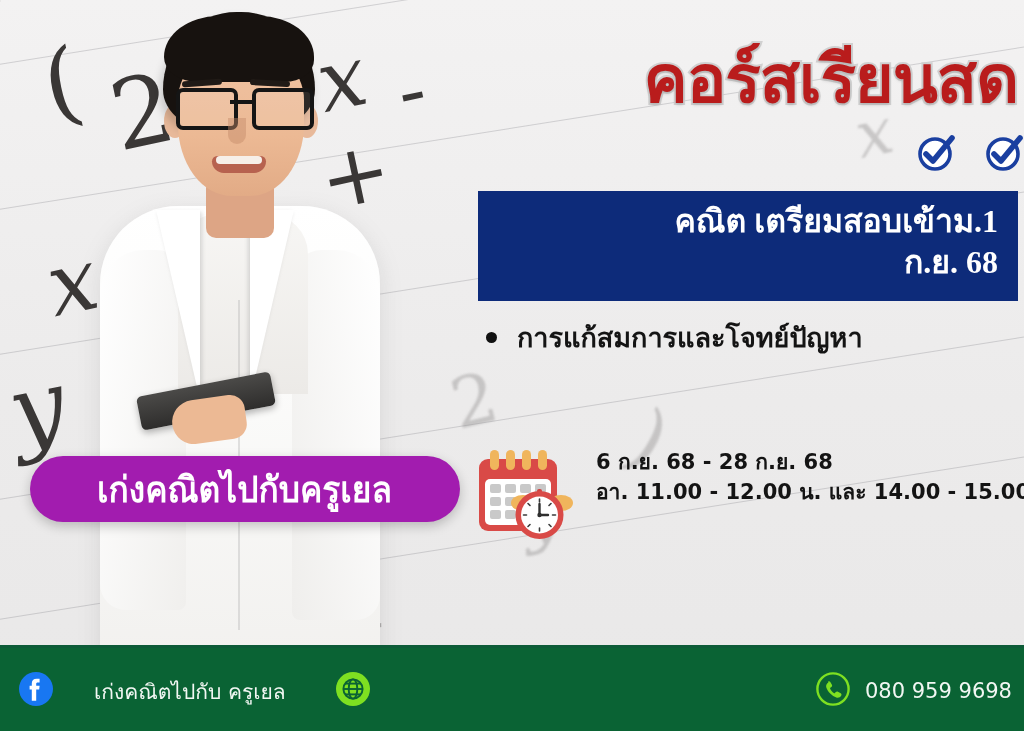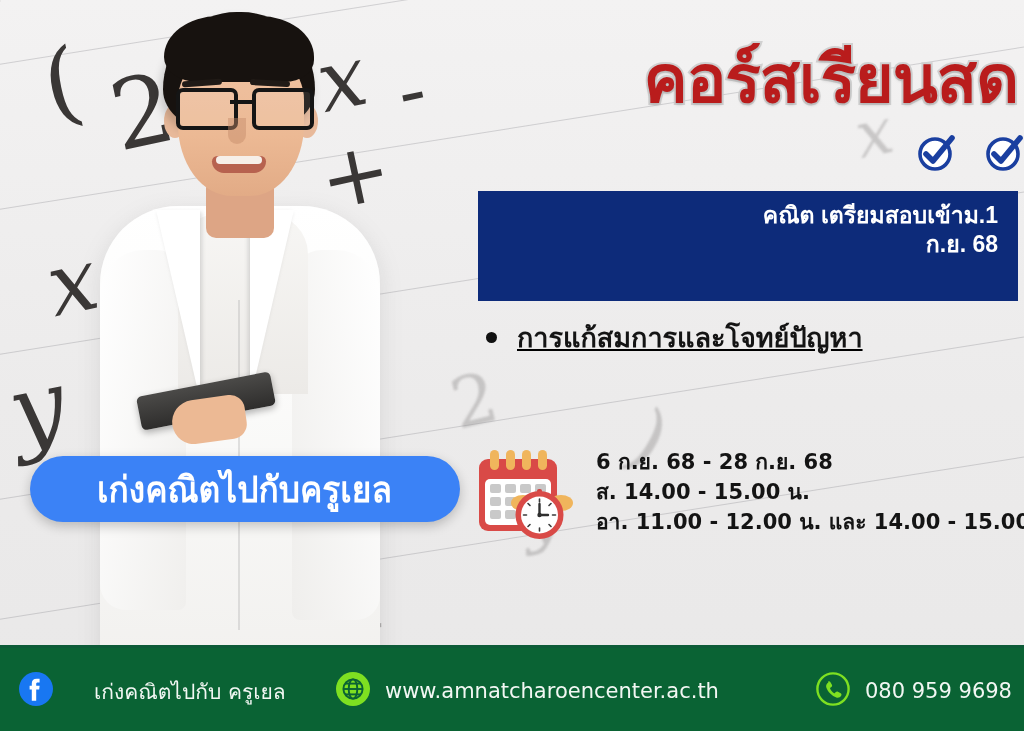--- a/index.html
+++ b/index.html
@@ -149,39 +149,39 @@
   .chk{position:relative;width:34px;height:34px;flex:0 0 34px;}
   .chk svg{position:absolute;left:-2px;top:-4px;}
 
   
   .banner{
     position:absolute;left:478px;top:191px;width:540px;height:110px;
     background:#0d2b7a;color:#fff;text-align:right;
     padding:10px 20px 0 0;box-sizing:border-box;
   }
   .banner .ln{
-    font-family:Liberation Sans, sans-serif;
-    font-weight:700;font-size:23px;line-height:1.28;white-space:nowrap;
+    font-family:Liberation Serif, serif;
+    font-weight:700;font-size:32px;line-height:1.28;white-space:nowrap;
   }
 
   
   .bullet-row{
     position:absolute;left:486px;top:316px;width:534px;
-    display:flex;align-items:center;gap:20px;text-decoration:underline;
+    display:flex;align-items:center;gap:20px;
   }
   .bullet-dot{width:11px;height:11px;border-radius:50%;background:#111;flex:0 0 11px;}
   .bullet-txt{
     font-family:"DejaVu Sans","Liberation Sans",sans-serif;
     font-weight:700;font-size:27px;color:#141414;white-space:nowrap;
   }
 
   
   .pill{
     position:absolute;left:30px;top:456px;width:430px;height:66px;
-    background:#3b82f6;border-radius:34px;
+    background:#a21caf;border-radius:34px;
     display:flex;align-items:center;justify-content:center;
     box-shadow:0 4px 12px rgba(0,0,0,.22);
   }
   .pill span{
     font-family:"DejaVu Sans","Liberation Sans",sans-serif;
     font-weight:700;font-size:36px;color:#fff;
     transform:scaleX(.93);white-space:nowrap;letter-spacing:0;
   }
 
   
@@ -341,21 +341,20 @@
         <line x1="57" y1="79.5" x2="55" y2="81.5"></line>
       </g>
       <line x1="66.5" y1="70" x2="66.5" y2="59" stroke="#2f2f2f" stroke-width="2.4" stroke-linecap="round"></line>
       <line x1="66.5" y1="70" x2="75" y2="70" stroke="#2f2f2f" stroke-width="2.4" stroke-linecap="round"></line>
       <circle cx="66.5" cy="70" r="2.2" fill="#2f2f2f"></circle>
     </svg>
   </div>
 
   <div class="sched">
     <div class="ln">6 ก.ย. 68 - 28 ก.ย. 68</div>
-    <div class="ln">ส.   14.00 - 15.00 น.</div>
     <div class="ln">อา. 11.00 - 12.00 น. และ 14.00 - 15.00 น.</div>
   </div>
 
   <div class="footer">
 
     <div class="f-item f-fb">
       <span class="ic">
         <svg width="36" height="36" viewBox="0 0 36 36">
           <circle cx="18" cy="18" r="17" fill="#1877f2"></circle>
           <path d="M21.2 18.6h-3v11.2h-4.4V18.6h-2.2v-3.8h2.2v-2.5c0-2.9 1.5-4.6 4.9-4.6h2.9v3.8h-1.8c-1.2 0-1.6.5-1.6 1.5v1.8h3.4z" fill="#ffffff"></path>
@@ -370,21 +369,20 @@
           <circle cx="18" cy="18" r="17" fill="#7ee021"></circle>
           <g fill="none" stroke="#0a6334" stroke-width="1.9">
             <circle cx="18" cy="18" r="9.6"></circle>
             <ellipse cx="18" cy="18" rx="4.3" ry="9.6"></ellipse>
             <line x1="8.4" y1="18" x2="27.6" y2="18"></line>
             <line x1="10.3" y1="12.6" x2="25.7" y2="12.6"></line>
             <line x1="10.3" y1="23.4" x2="25.7" y2="23.4"></line>
           </g>
         </svg>
       </span>
-      <span class="txt">www.amnatcharoencenter.ac.th</span>
     </div>
 
     <div class="f-item f-tel">
       <span class="ic">
         <svg width="36" height="36" viewBox="0 0 36 36">
           <circle cx="18" cy="18" r="15.6" fill="none" stroke="#7ee021" stroke-width="2.4"></circle>
           <path d="M13.2 10.4c.8-.4 1.7-.2 2.1.6l1.6 2.8c.4.7.2 1.6-.5 2.1l-1.1.8c-.2.2-.3.5-.2.8.5 1.5 2.1 3.6 4 4.7.3.2.6.1.8-.1l.9-1c.5-.6 1.4-.8 2.1-.4l2.8 1.6c.8.4 1 1.4.6 2.1-1 1.8-3.1 2.7-5 2-4.1-1.4-8.6-5.8-10-10-.6-1.9.2-4 2-5z" fill="#7ee021"></path>
         </svg>
       </span>
       <span class="txt">080 959 9698</span>

